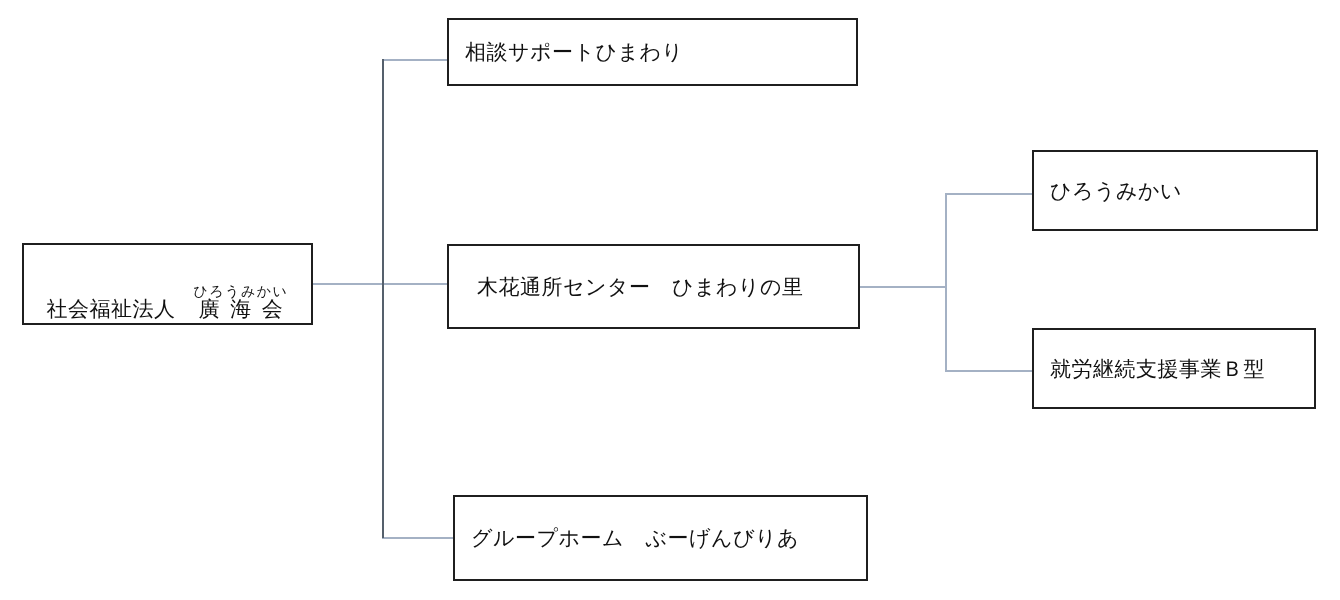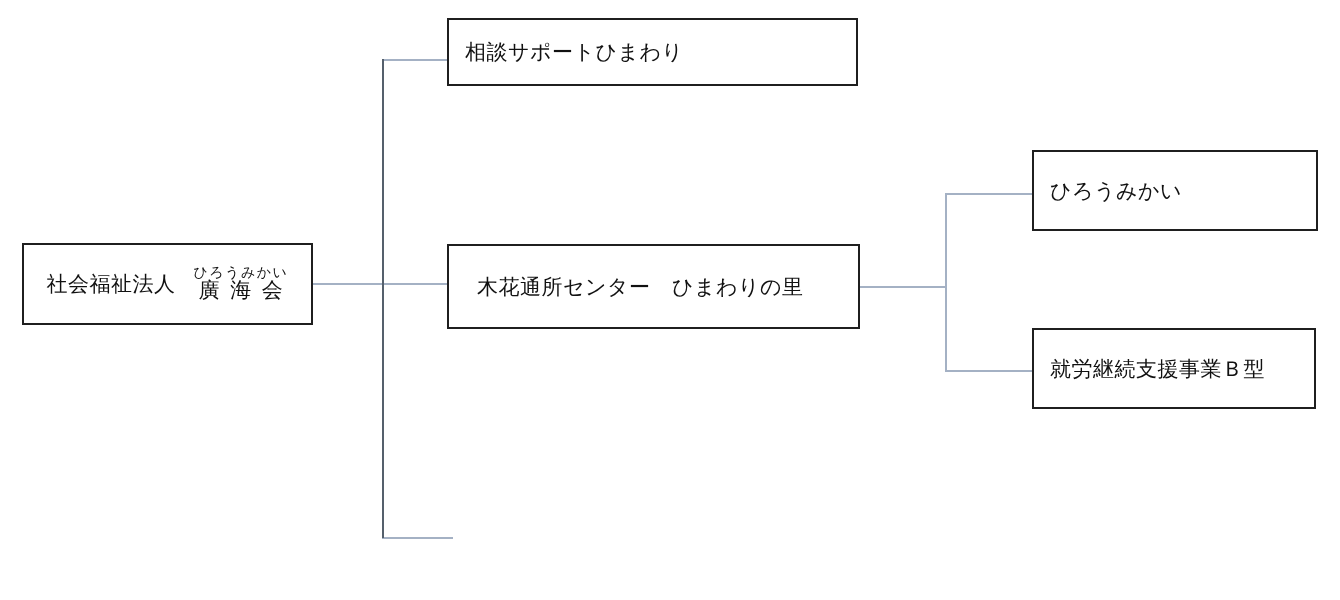--- a/index.html
+++ b/index.html
@@ -21,21 +21,21 @@
     box-sizing: border-box;
     border: 2px solid #1f1f1f;
     background: #ffffff;
     display: flex;
     align-items: center;
     font-size: 21px;
     letter-spacing: 0.5px;
     white-space: nowrap;
   }
   .node.left-pad { padding-left: 16px; justify-content: flex-start; }
-  .node.centered { justify-content: center; }
+  .node.centered { justify-content: center; align-items: flex-end; }
 
   .line {
     position: absolute;
   }
   .line.h { height: 1.5px; }
   .line.v { width: 1.5px; }
 
   ruby {
     ruby-align: space-around;
     margin-left: 0.85em;
@@ -85,20 +85,23 @@
   </div>
 
   <div class="node left-pad" id="box-soudan" style="border-color: rgb(31, 31, 31);">
     <span>相談サポートひまわり</span>
   </div>
 
   <div class="node left-pad" id="box-kibana" style="border-color: rgb(31, 31, 31); padding-left: 28px;">
     <span>木花通所センター　ひまわりの里</span>
   </div>
 
+  <div class="node left-pad" id="box-grouphome" style="border-color: rgb(31, 31, 31);">
+    <span>グループホーム　ぶーげんびりあ</span>
+  </div>
 
   <div class="node left-pad" id="box-seikatsu" style="border-color: rgb(31, 31, 31);">
     <span>ひろうみかい</span>
   </div>
 
   <div class="node left-pad" id="box-shurou" style="border-color: rgb(31, 31, 31);">
     <span>就労継続支援事業Ｂ型</span>
   </div>
 
 </div>

